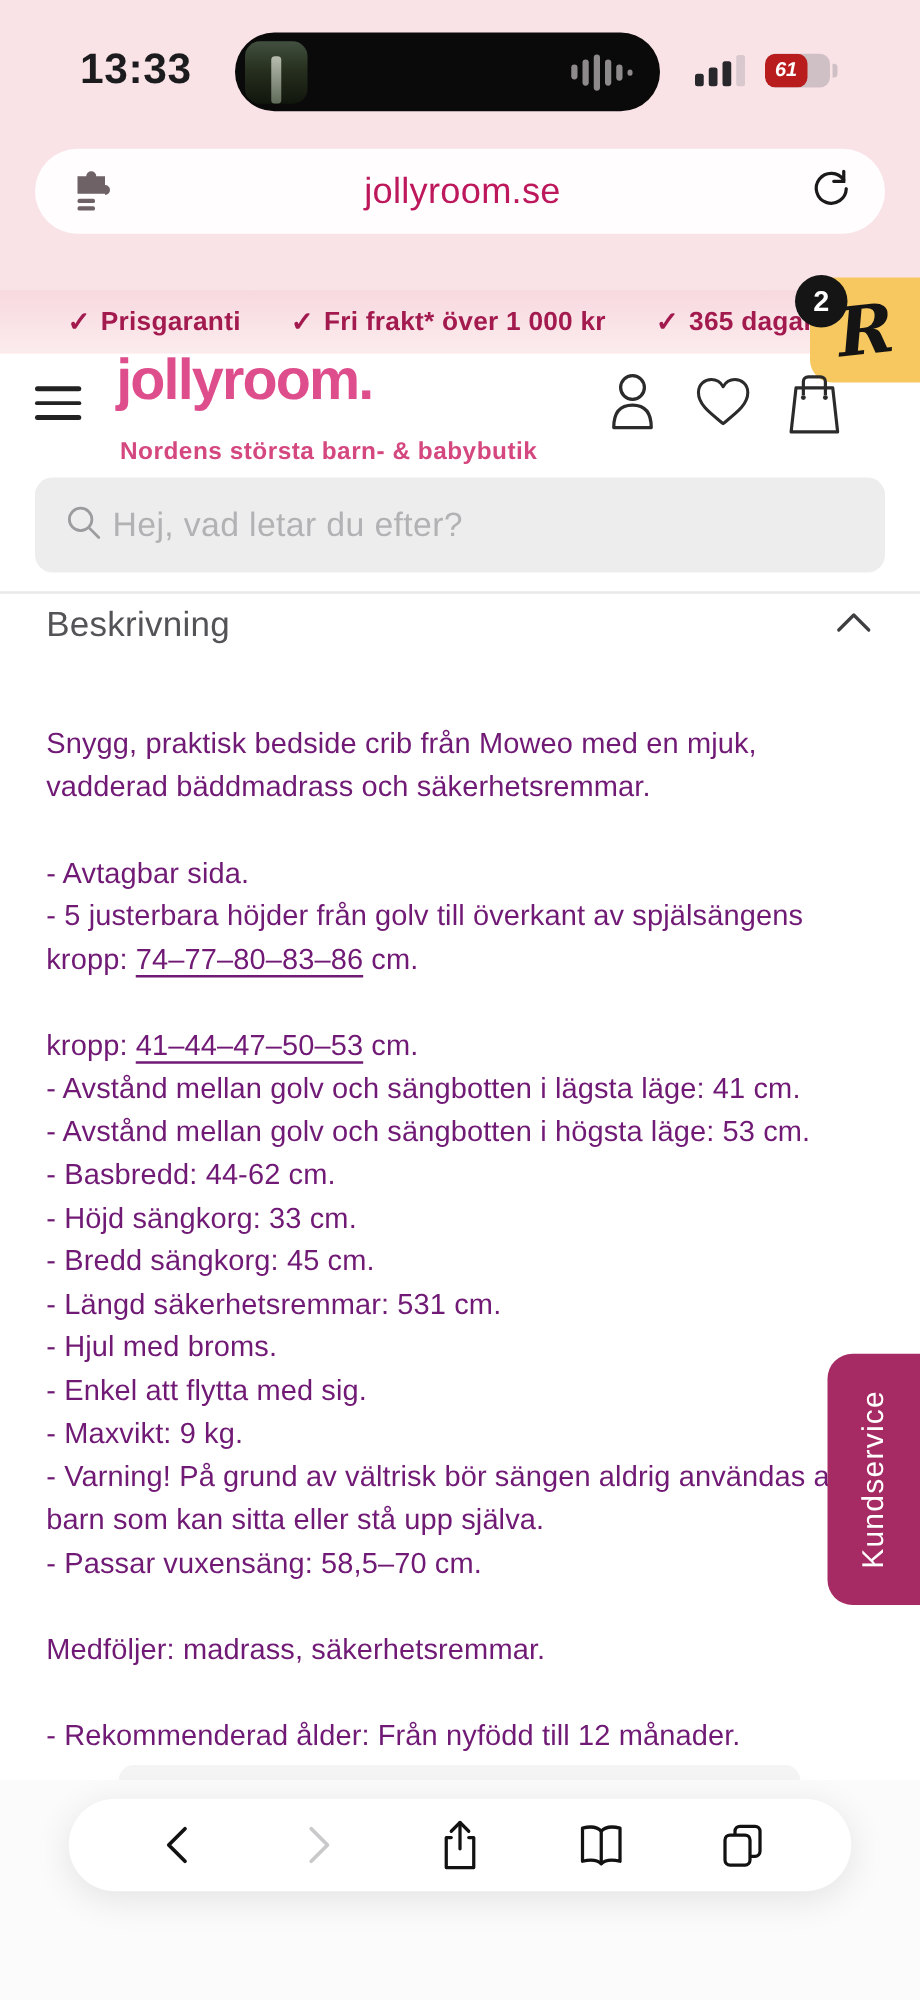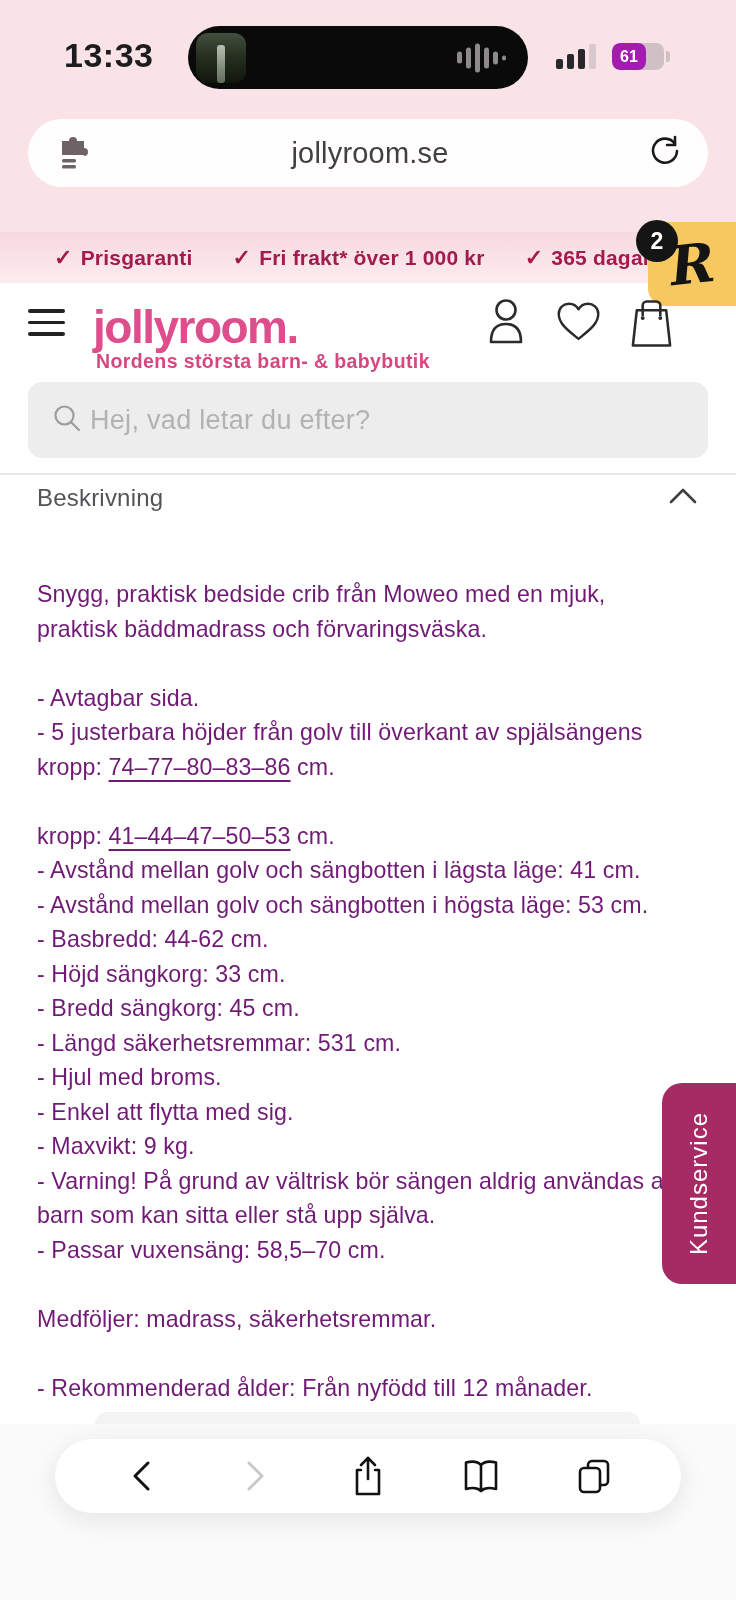--- a/index.html
+++ b/index.html
@@ -16,60 +16,60 @@
   .island-art { position:absolute; left:8px; top:7px; width:50px; height:50px; border-radius:12px;
     background:linear-gradient(180deg,#42503f 0%,#27301f 45%,#11160d 100%); overflow:hidden; }
   .island-art:after { content:""; position:absolute; left:21px; top:12px; width:8px; height:38px;
     background:linear-gradient(180deg,#cfd4c8,#6e7a66); border-radius:3px; opacity:.85; }
   .waveform { position:absolute; right:22px; top:50%; transform:translateY(-50%); display:flex; align-items:center; gap:4px; }
   .wavebar { width:5px; border-radius:3px; background:#8e8a8c; }
   .signal { position:absolute; left:556px; top:44px; display:flex; align-items:flex-end; gap:4px; height:25px; }
   .sigbar { width:7px; border-radius:2px; background:#28282c; }
   .sigbar.dim { background:#d9c8cd; }
   .battery { position:absolute; left:612px; top:43px; width:52px; height:27px; border-radius:8px; background:#cfc0c5; overflow:hidden; }
-  .battery-fill { position:absolute; left:0; top:0; bottom:0; width:65%; background:#a21caf; border-radius:8px;
-    display:flex; align-items:center; justify-content:center; color:#fff; font-size:16px; font-weight:700; }
+  .battery-fill { position:absolute; left:0; top:0; bottom:0; width:65%; background:#b91c1c; border-radius:8px;
+    display:flex; align-items:center; justify-content:center; color:#fff; font-size:16px; font-weight:700;font-style:italic; }
   .battery-nub { position:absolute; left:666px; top:51px; width:4px; height:11px; background:#cfc0c5; border-radius:0 3px 3px 0; }
 
   .urlbar { position:absolute; left:28px; top:119px; width:680px; height:68px; background:#fffdfd; border-radius:34px;
     display:flex; align-items:center; padding:0 26px; }
-  .url-text { flex:1; text-align:center; font-size:29px; color:#404040; font-weight:500; letter-spacing:.2px; }
+  .url-text { flex:1; text-align:center; font-size:29px; color:#be185d; font-weight:500; letter-spacing:.2px; }
 
   
   .promo { position:absolute; left:0; top:232px; width:736px; height:51px;
     background:linear-gradient(180deg,#f7d9e0 0%,#fcecee 100%);
     display:flex; align-items:center; padding-left:54px; gap:40px; white-space:nowrap; overflow:hidden; }
   .promo-item { display:flex; align-items:center; gap:8px; color:#a21a4e; font-size:21px; font-weight:700; letter-spacing:.2px; }
   .promo-check { font-size:22px; font-weight:700; }
 
   .ext-badge { position:absolute; left:648px; top:222px; width:88px; height:84px; background:#f6c85f; border-radius:18px 0 0 18px;
     display:flex; align-items:center; justify-content:center; }
   .ext-badge-letter { font-family:"DejaVu Serif", serif; font-style:italic; font-weight:700; font-size:54px; color:#141414; transform:rotate(-6deg); }
   .ext-badge-count { position:absolute; left:636px; top:220px; width:42px; height:42px; border-radius:50%; background:#151515;
     display:flex; align-items:center; justify-content:center; color:#fff; font-size:23px; font-weight:700; }
 
   
   .hamburger { position:absolute; left:28px; top:309px; width:37px; height:27px;
     display:flex; flex-direction:column; justify-content:space-between; cursor:pointer; }
   .hamburger div { height:3.6px; background:#222; border-radius:2px; }
-  .logo { position:absolute; left:93px; top:300px; font-size:46px; font-weight:700; color:#de4e8c; letter-spacing:-1.5px;text-align:center; }
+  .logo { position:absolute; left:93px; top:276px; font-size:46px; font-weight:700; color:#de4e8c; letter-spacing:-1.5px;text-align:center; }
   .tagline { position:absolute; left:96px; top:350px; font-size:19.5px; font-weight:600; color:#d5477f; letter-spacing:.4px; }
   .hdr-icons { position:absolute; left:483px; top:296px; width:192px; height:52px; display:flex; gap:26px; align-items:center; }
   .hdr-icon { width:47px; height:50px; display:flex; align-items:center; justify-content:center; }
 
   
   .search { position:absolute; left:28px; top:382px; width:680px; height:76px; background:#ededee; border-radius:14px;
     display:flex; align-items:center; padding:0 24px; gap:8px; }
   .search-ph { font-size:27px; color:#b2b2b4; letter-spacing:.3px; }
 
   .divider { position:absolute; left:0; top:473px; width:736px; height:2px; background:#e9e9e9; }
 
   
   .sec-head { position:absolute; left:37px; top:484px; width:662px; display:flex; align-items:center; justify-content:space-between; }
-  .sec-title { font-size:24px; color:#545458; font-weight:500; letter-spacing:.2px; }
+  .sec-title { font-size:28px; color:#545458; font-weight:500; letter-spacing:.2px; }
   .desc { position:absolute; left:37px; top:577px; width:662px; font-size:23.2px; line-height:34.5px; color:#701a75; letter-spacing:.1px; }
   .desc p { margin:0; }
   .desc .gap { height:34.5px; }
   .desc .u { text-decoration:underline; text-underline-offset:5px; text-decoration-thickness:1.5px; }
 
   
   .kundservice { position:absolute; left:662px; top:1083px; width:74px; height:201px; background:#a62a63;
     border-radius:20px 0 0 20px; display:flex; align-items:center; justify-content:center; cursor:pointer; }
   .kundservice span { writing-mode:vertical-rl; transform:rotate(180deg); color:#fff; font-size:24px; letter-spacing:1px; }
 
@@ -196,21 +196,21 @@
   <div class="sec-head">
     <span class="sec-title">Beskrivning</span>
     <span>
       <svg width="32" height="20" viewBox="0 0 32 20" fill="none" stroke="#3f3f41" stroke-width="2.6" stroke-linecap="round" stroke-linejoin="round">
         <polyline points="4,16 16,4 28,16"></polyline>
       </svg>
     </span>
   </div>
 
   <div class="desc" id="desc-blocks">
-      <p><span>Snygg, praktisk bedside crib från Moweo med en mjuk,</span><br><span>praktisk bäddmadrass och förvaringsväska.</span></p>
+      <p><span>Snygg, praktisk bedside crib från Moweo med en mjuk,</span><br><span>vadderad bäddmadrass och säkerhetsremmar.</span></p>
       <div class="gap"></div>
       <p><span>- Avtagbar sida.</span></p>
       <p><span>- 5 justerbara höjder från golv till överkant av spjälsängens</span><br><span>kropp: </span><span class="u">74–77–80–83–86</span><span> cm.</span></p>
       <p><br><span>kropp: </span><span class="u">41–44–47–50–53</span><span> cm.</span></p>
       <p><span>- Avstånd mellan golv och sängbotten i lägsta läge: 41 cm.</span></p>
       <p><span>- Avstånd mellan golv och sängbotten i högsta läge: 53 cm.</span></p>
       <p><span>- Basbredd: 44-62 cm.</span></p>
       <p><span>- Höjd sängkorg: 33 cm.</span></p>
       <p><span>- Bredd sängkorg: 45 cm.</span></p>
       <p><span>- Längd säkerhetsremmar: 531 cm.</span></p>

